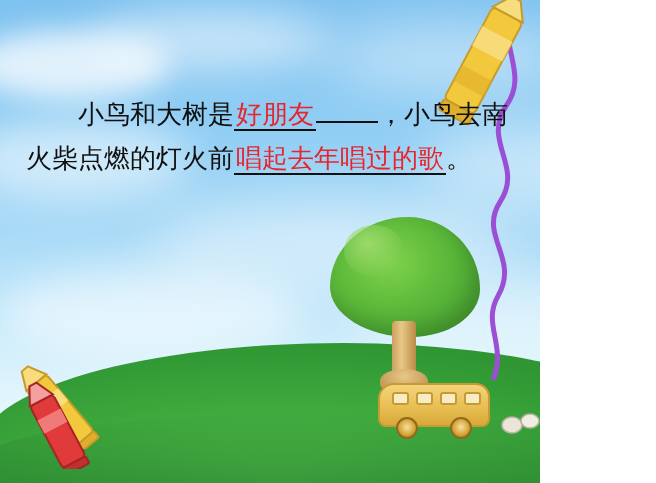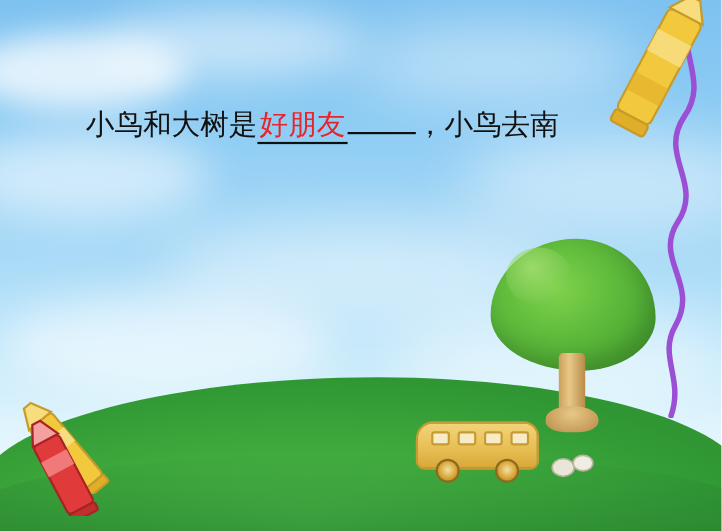--- a/index.html
+++ b/index.html
@@ -7,21 +7,21 @@
     padding: 0;
   }
   body {
     width: 656px;
     height: 483px;
     font-family: "Liberation Sans", sans-serif;
     background: #ffffff;
   }
   #slide {
     position: relative;
-    width: 656px;
+    width: 540px;
     height: 483px;
     overflow: hidden;
     background: linear-gradient(to bottom, #7ec2f0 0%, #8fcdf4 25%, #a8daf7 48%, #bde5fa 62%, #cfeefb 72%, #dff4fd 80%, #e9f7fe 88%, #f2fbfe 100%);
   }
   
   .cloud {
     position: absolute;
     background: rgba(255,255,255,0.75);
     border-radius: 50%;
     filter: blur(14px);
@@ -191,15 +191,18 @@
       <rect x="34" y="46" width="26" height="15" fill="#f07a7a"></rect>
       <polygon points="34,30 60,30 51,12 43,12" fill="#f5a0a0" stroke="#a62424" stroke-width="2"></polygon>
       <rect x="34" y="100" width="26" height="8" rx="2" fill="#c22f2f" stroke="#a62424" stroke-width="2"></rect>
     </g>
   </svg>
 
   <div id="text-block">
     <div class="line">
       <span class="indent"></span><span>小鸟和大树是</span><span class="fill">好朋友</span><span class="blank b60"></span><span>，小鸟去南</span>
     </div>
+    <div class="line">
+      <span>火柴点燃的灯火前</span><span class="fill">唱起去年唱过的歌</span><span>。</span>
+    </div>
   </div>
 
 </div>
 
 </body></html>

